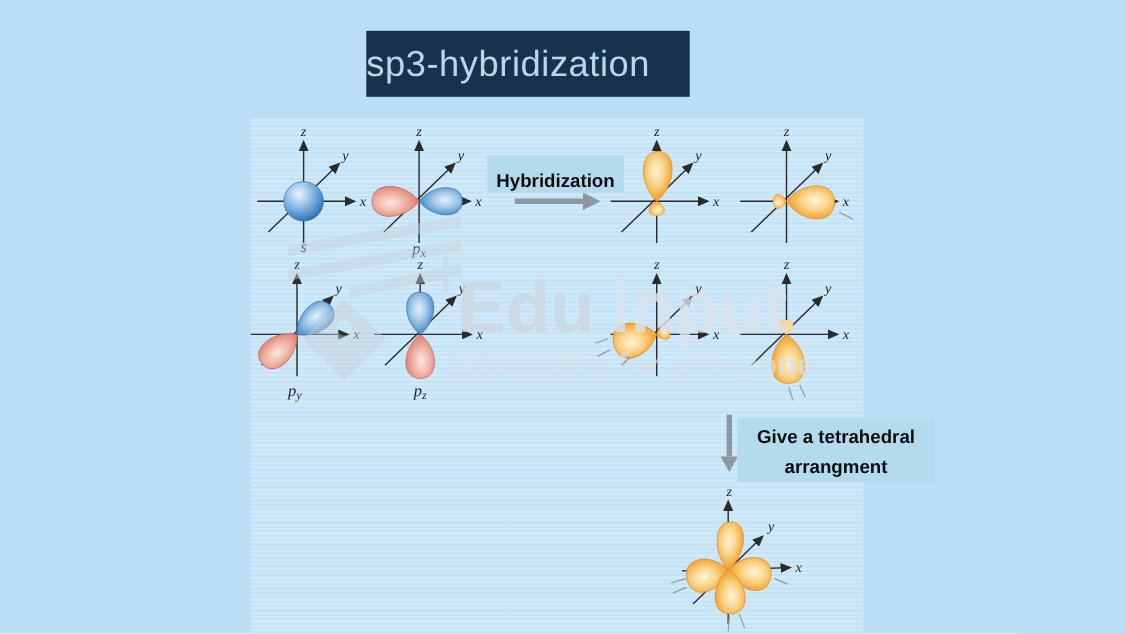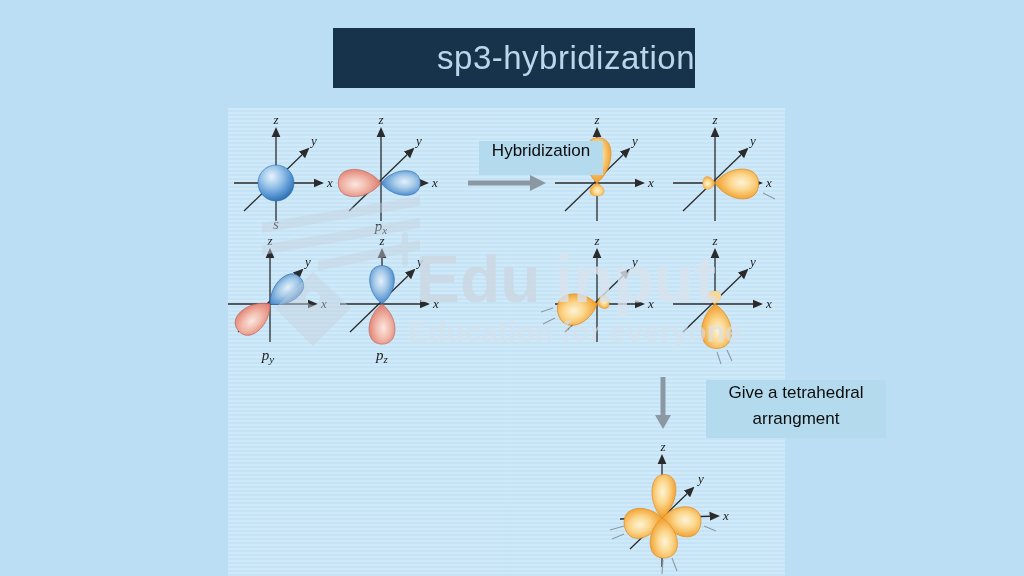--- a/index.html
+++ b/index.html
@@ -9,31 +9,31 @@
     font-family:"Liberation Sans", sans-serif;
   }
   .panel {
     position:absolute; left:228px; top:108px; width:557px; height:468px;
     background-color: var(--panel, #cae7f8);
     background-image: repeating-linear-gradient(180deg,
       rgba(255,255,255,0.10) 0 2px, rgba(140,185,220,0.08) 2px 4px);
   }
   svg.scene { position:absolute; left:0; top:0; }
   .title-box {
-    position:absolute; left:333px; top:28px; width:362px; height:60px;
+    position:absolute; left:333px; top:28px; width:294px; height:60px;
     background: var(--title-bg, #16334b);
-    display:flex; align-items:center; justify-content:flex-end;
+    display:flex; align-items:center; justify-content:flex-start;
   }
   .title-box span {
     color: var(--title-text, #b9d7eb); font-size:33px; letter-spacing:0.5px;
   }
   .flow-label {
     position:absolute; background: var(--label-box-bg, #b4daee);
-    color: var(--label-text, #0d0d0d); font-weight:normal; text-align:center;
-    display:flex; flex-direction:column; align-items:center; justify-content:flex-start;margin-left:36px;
+    color: var(--label-text, #0d0d0d); font-weight:bold; text-align:center;
+    display:flex; flex-direction:column; align-items:center; justify-content:flex-end;
   }
   #hyb-label { left:443px; top:141px; width:124px; height:34px; font-size:17px; }
   #tet-label { left:670px; top:380px; width:180px; height:58px; font-size:17px; line-height:1.55; }
   .axes line, .taxes line { stroke:#2b2b2b; stroke-width:1.3; }
   .ax { font:italic 13px "Liberation Serif", serif; fill:#1c1c1c; }
   .olabel { font:italic 15px "Liberation Serif", serif; fill:#1c1c1c; }
   .osub { font:italic 11px "Liberation Serif", serif; }
   .stub { stroke:#8d9aa5; stroke-width:1.1; fill:none; }
   .garrow { stroke: var(--arrow-gray, #8b98a2); stroke-width:5; }
   .garrow-head { fill: var(--arrow-gray, #8b98a2); }

